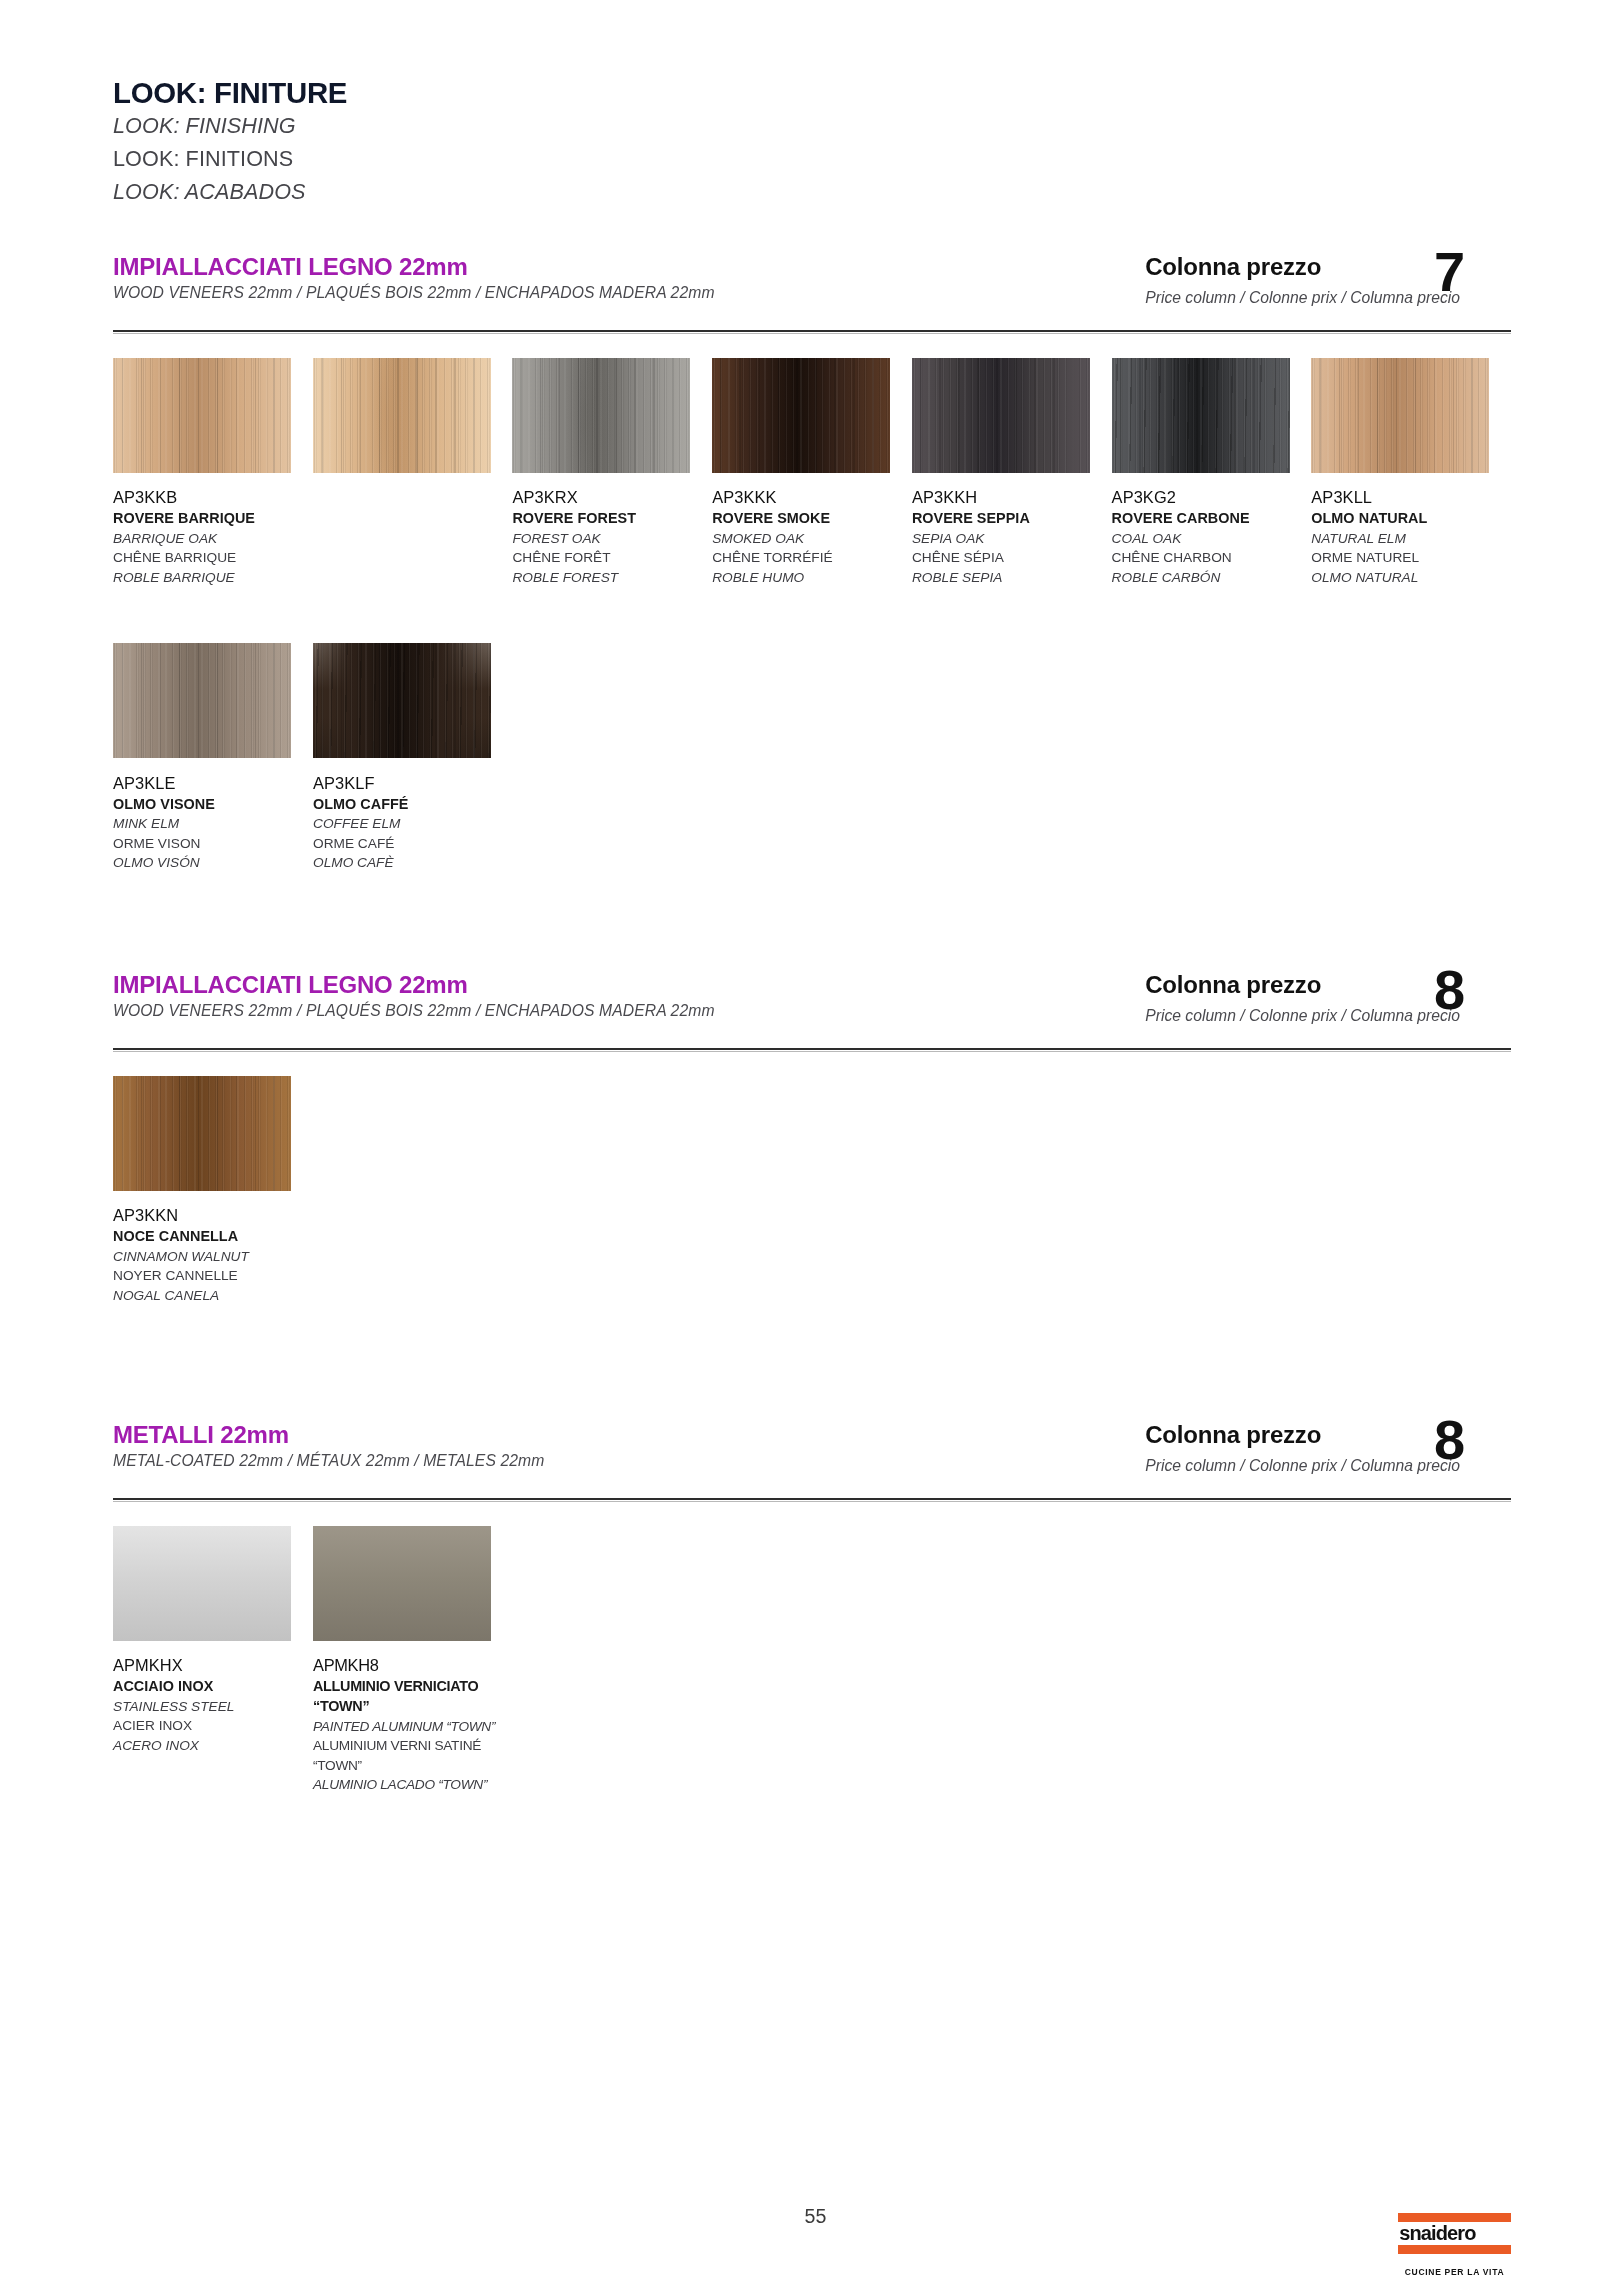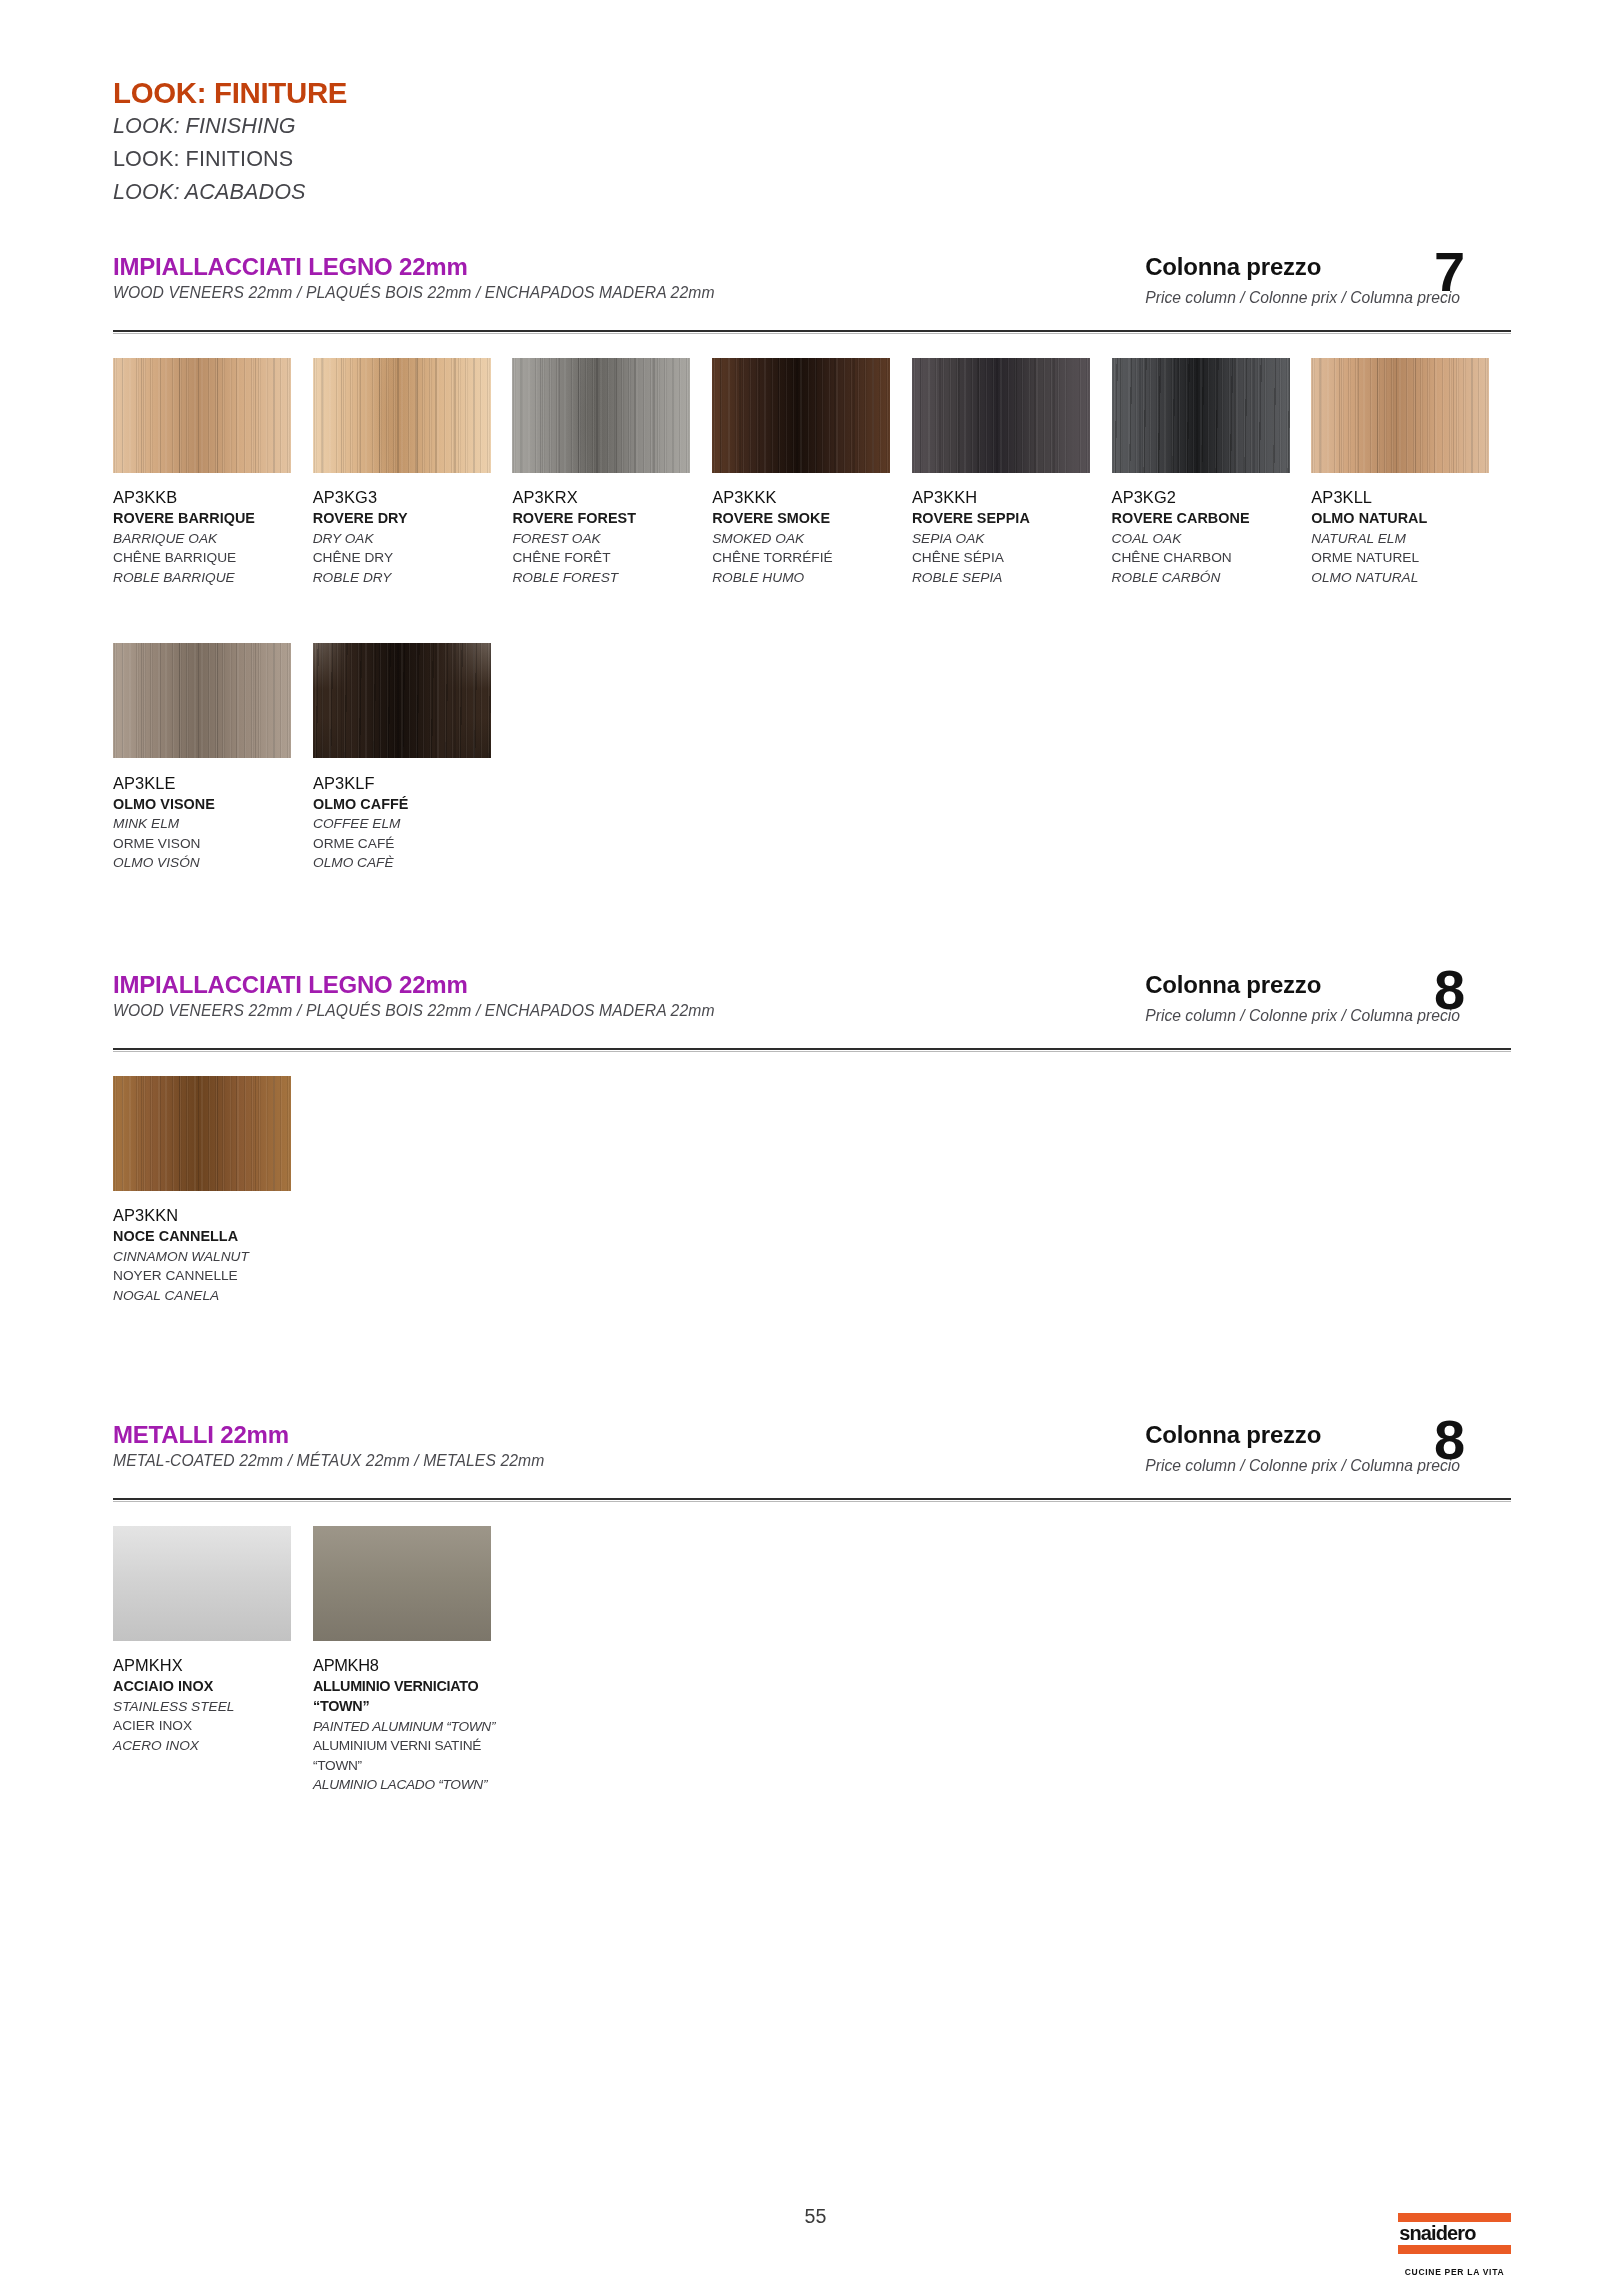--- a/index.html
+++ b/index.html
@@ -27,21 +27,21 @@
   
   .title-block {
     position: absolute;
     left: 113px;
     top: 77px;
   }
   .title-main {
     font-size: 29.4px;
     font-weight: bold;
     letter-spacing: -0.3px;
-    color: #c2410c;
+    color: #0f172a;
     line-height: 1.08;
   }
   .title-sub {
     font-size: 21.6px;
     color: #45454a;
     line-height: 1.54;
     letter-spacing: 0.1px;
     font-weight: 300;
   }
   .title-sub.it { font-style: italic; }
@@ -245,27 +245,20 @@
               <div class="lab-it">ROVERE BARRIQUE</div>
               <div class="lab-en">BARRIQUE OAK</div>
               <div class="lab-fr">CHÊNE BARRIQUE</div>
               <div class="lab-es">ROBLE BARRIQUE</div>
             </div>
           </div>
           <div class="swatch-cell">
             <div class="swatch-img">
               <div class="grain" style="background: repeating-linear-gradient(90deg, rgba(0, 0, 0, 0) 0px, rgba(0, 0, 0, 0) 1.3px, rgba(0, 0, 0, 0.09) 1.3px, rgba(0, 0, 0, 0.09) 2px, rgba(255, 255, 255, 0.06) 2px, rgba(255, 255, 255, 0.06) 3.3px, rgba(0, 0, 0, 0.05) 3.3px, rgba(0, 0, 0, 0.05) 3.9px, rgba(0, 0, 0, 0) 3.9px, rgba(0, 0, 0, 0) 7.2px), repeating-linear-gradient(90deg, rgba(0, 0, 0, 0) 0px, rgba(0, 0, 0, 0) 8.5px, rgba(0, 0, 0, 0.13) 8.5px, rgba(0, 0, 0, 0.13) 9.8px, rgba(0, 0, 0, 0) 9.8px, rgba(0, 0, 0, 0) 19px), radial-gradient(17px 98px at 42% 52%, rgba(192, 148, 104, 0.4) 0%, rgba(0, 0, 0, 0) 72%), radial-gradient(30px 124px at 44% 50%, rgba(192, 148, 104, 0.2) 0%, rgba(0, 0, 0, 0) 78%), linear-gradient(90deg, rgb(236, 208, 173) 0%, rgb(221, 183, 141) 22%, rgb(192, 148, 104) 48%, rgb(221, 183, 141) 72%, rgb(236, 208, 173) 100%), linear-gradient(rgb(236, 208, 173) 0%, rgb(221, 183, 141) 40%, rgb(221, 183, 141) 65%, rgb(192, 148, 104) 100%);"></div>
             </div>
-            <div class="labels">
-              <div class="lab-code">AP3KG3</div>
-              <div class="lab-it">ROVERE DRY</div>
-              <div class="lab-en">DRY OAK</div>
-              <div class="lab-fr">CHÊNE DRY</div>
-              <div class="lab-es">ROBLE DRY</div>
-            </div>
           </div>
           <div class="swatch-cell">
             <div class="swatch-img">
               <div class="grain" style="background: repeating-linear-gradient(90deg, rgba(0, 0, 0, 0) 0px, rgba(0, 0, 0, 0) 1.3px, rgba(0, 0, 0, 0.09) 1.3px, rgba(0, 0, 0, 0.09) 2px, rgba(255, 255, 255, 0.06) 2px, rgba(255, 255, 255, 0.06) 3.3px, rgba(0, 0, 0, 0.05) 3.3px, rgba(0, 0, 0, 0.05) 3.9px, rgba(0, 0, 0, 0) 3.9px, rgba(0, 0, 0, 0) 7.2px), repeating-linear-gradient(90deg, rgba(0, 0, 0, 0) 0px, rgba(0, 0, 0, 0) 8.5px, rgba(0, 0, 0, 0.13) 8.5px, rgba(0, 0, 0, 0.13) 9.8px, rgba(0, 0, 0, 0) 9.8px, rgba(0, 0, 0, 0) 19px), radial-gradient(17px 98px at 42% 52%, rgba(102, 100, 96, 0.4) 0%, rgba(0, 0, 0, 0) 72%), radial-gradient(30px 124px at 44% 50%, rgba(102, 100, 96, 0.2) 0%, rgba(0, 0, 0, 0) 78%), linear-gradient(90deg, rgb(169, 167, 162) 0%, rgb(140, 138, 134) 22%, rgb(102, 100, 96) 48%, rgb(140, 138, 134) 72%, rgb(169, 167, 162) 100%), linear-gradient(rgb(169, 167, 162) 0%, rgb(140, 138, 134) 40%, rgb(140, 138, 134) 65%, rgb(102, 100, 96) 100%);"></div>
             </div>
             <div class="labels">
               <div class="lab-code">AP3KRX</div>
               <div class="lab-it">ROVERE FOREST</div>
               <div class="lab-en">FOREST OAK</div>
               <div class="lab-fr">CHÊNE FORÊT</div>

